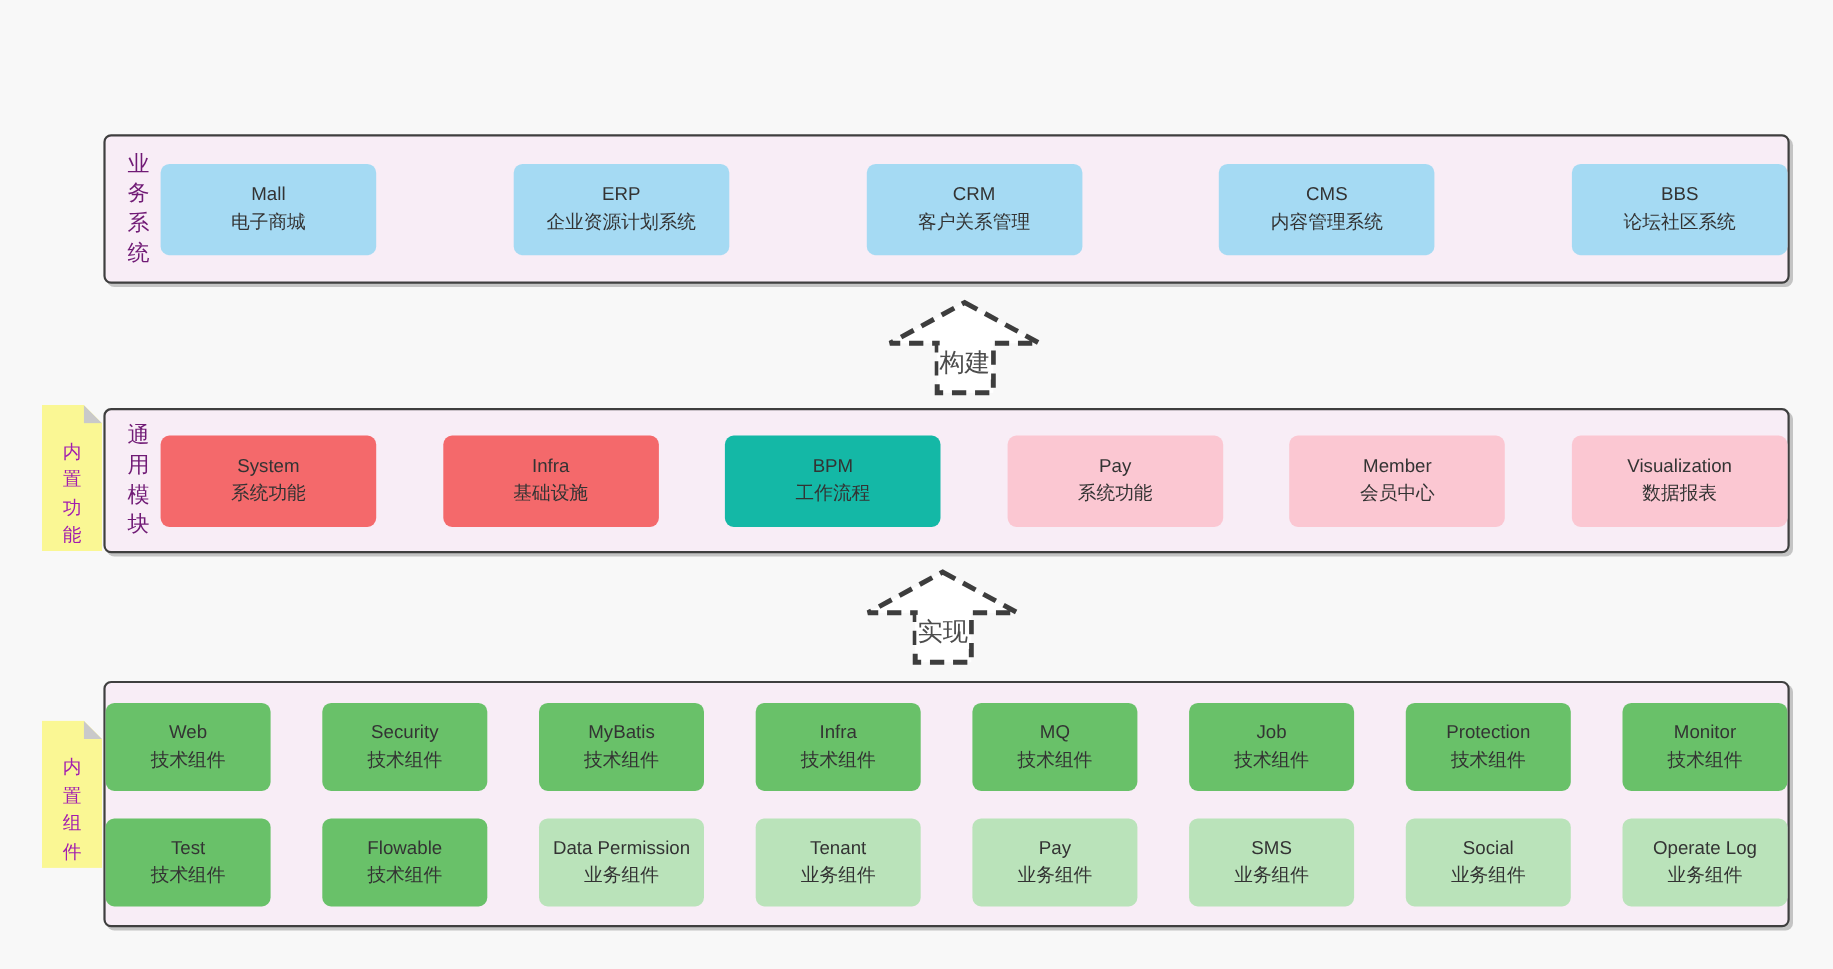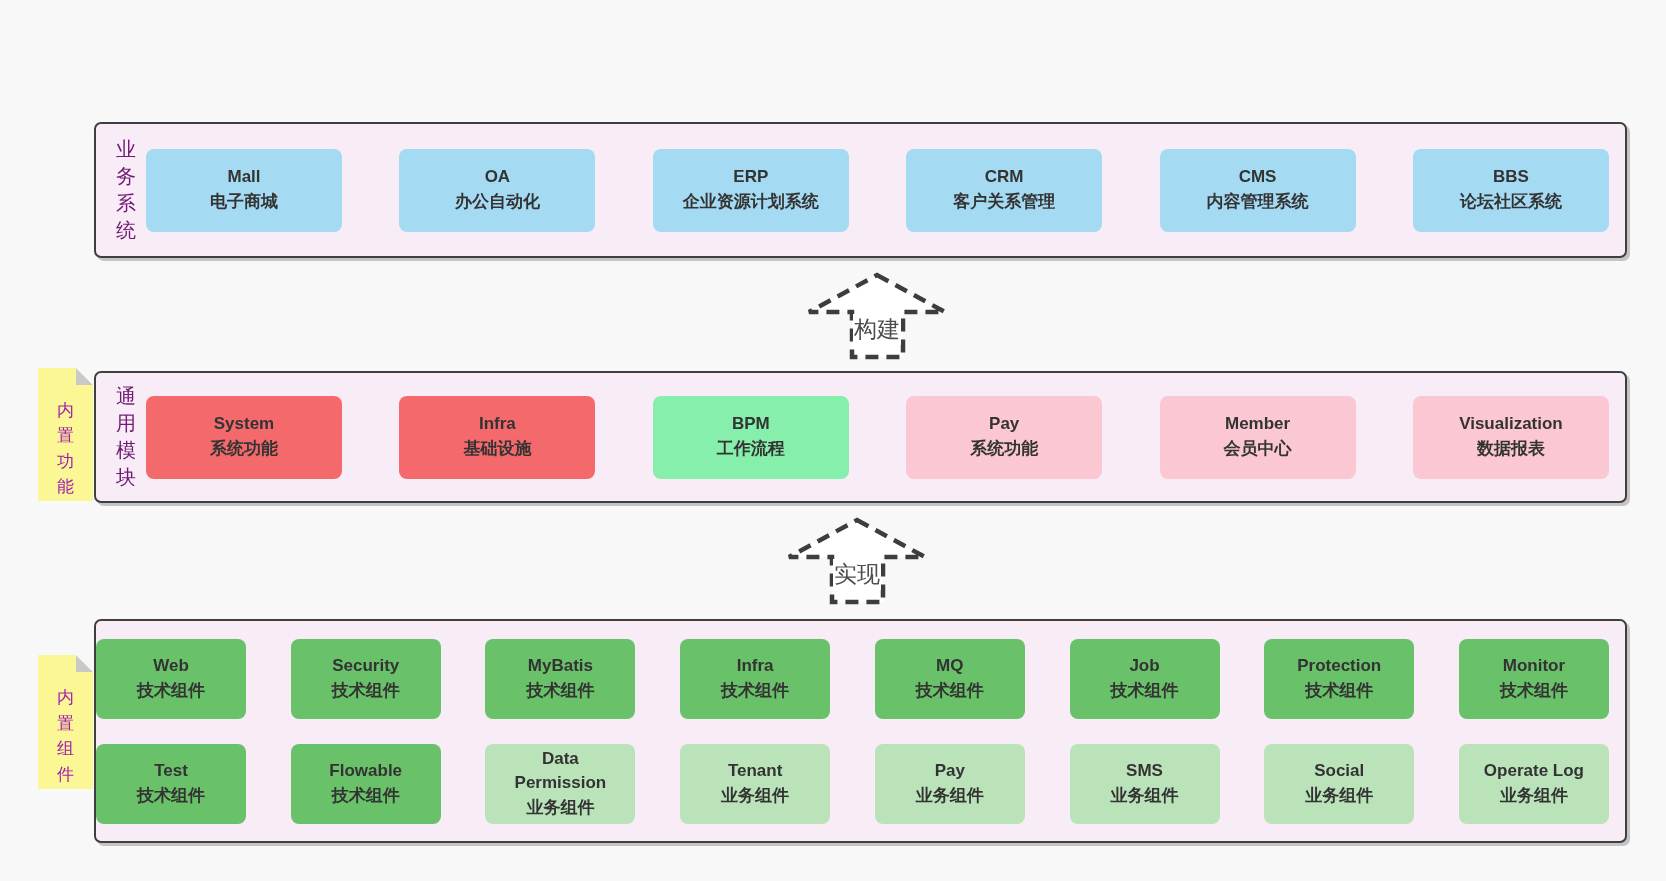--- a/index.html
+++ b/index.html
@@ -28,21 +28,21 @@
     width:40px; margin-left:10px; flex:0 0 auto;
     display:flex; align-items:center; justify-content:center;
   }
   .panel-label-text {
     width:22px; font-size:20px; line-height:1.35;
     text-align:center; word-break:break-all; color:#701a75;
   }
   .rows-area {
     flex:1 1 auto;
     display:flex; flex-direction:column; justify-content:center;
-    gap:25px; padding-right:16px;font-weight:bold;
+    gap:25px; padding-right:0;
   }
   .box-row { display:flex; justify-content:space-between; }
 
   .box {
     border-radius:8px;
     display:flex; flex-direction:column; align-items:center; justify-content:center;
     text-align:center; font-size:17px; line-height:1.45; color:#333;
     box-sizing:border-box; padding:2px 4px;
   }
   .cols-6 .box { width:196px; height:83px; }
@@ -85,24 +85,20 @@
   <div class="panel-label">
     <div class="panel-label-text">业务系统</div>
   </div>
   <div class="rows-area cols-6">
       <div class="box-row">
         <div class="box" style="background: rgb(165, 218, 243);">
           <div class="box-name">Mall</div>
           <div class="box-sub">电子商城</div>
         </div>
         <div class="box" style="background: rgb(165, 218, 243);">
-          <div class="box-name">OA</div>
-          <div class="box-sub">办公自动化</div>
-        </div>
-        <div class="box" style="background: rgb(165, 218, 243);">
           <div class="box-name">ERP</div>
           <div class="box-sub">企业资源计划系统</div>
         </div>
         <div class="box" style="background: rgb(165, 218, 243);">
           <div class="box-name">CRM</div>
           <div class="box-sub">客户关系管理</div>
         </div>
         <div class="box" style="background: rgb(165, 218, 243);">
           <div class="box-name">CMS</div>
           <div class="box-sub">内容管理系统</div>
@@ -133,21 +129,21 @@
   <div class="rows-area cols-6">
       <div class="box-row">
         <div class="box" style="background: rgb(244, 105, 107);">
           <div class="box-name">System</div>
           <div class="box-sub">系统功能</div>
         </div>
         <div class="box" style="background: rgb(244, 105, 107);">
           <div class="box-name">Infra</div>
           <div class="box-sub">基础设施</div>
         </div>
-        <div class="box" style="background: #86efac;">
+        <div class="box" style="background: #14b8a6;">
           <div class="box-name">BPM</div>
           <div class="box-sub">工作流程</div>
         </div>
         <div class="box" style="background: rgb(251, 199, 210);">
           <div class="box-name">Pay</div>
           <div class="box-sub">系统功能</div>
         </div>
         <div class="box" style="background: rgb(251, 199, 210);">
           <div class="box-name">Member</div>
           <div class="box-sub">会员中心</div>

